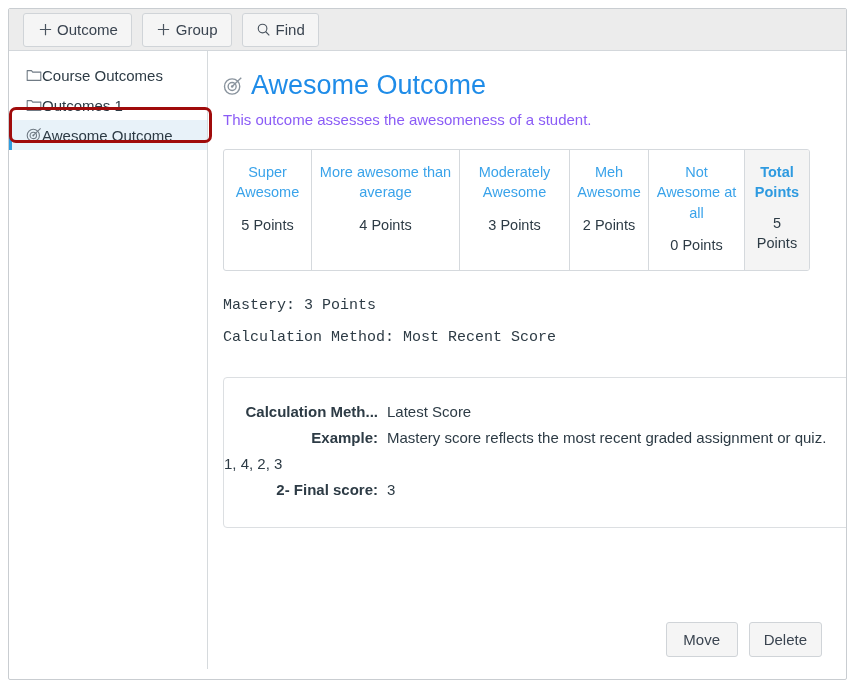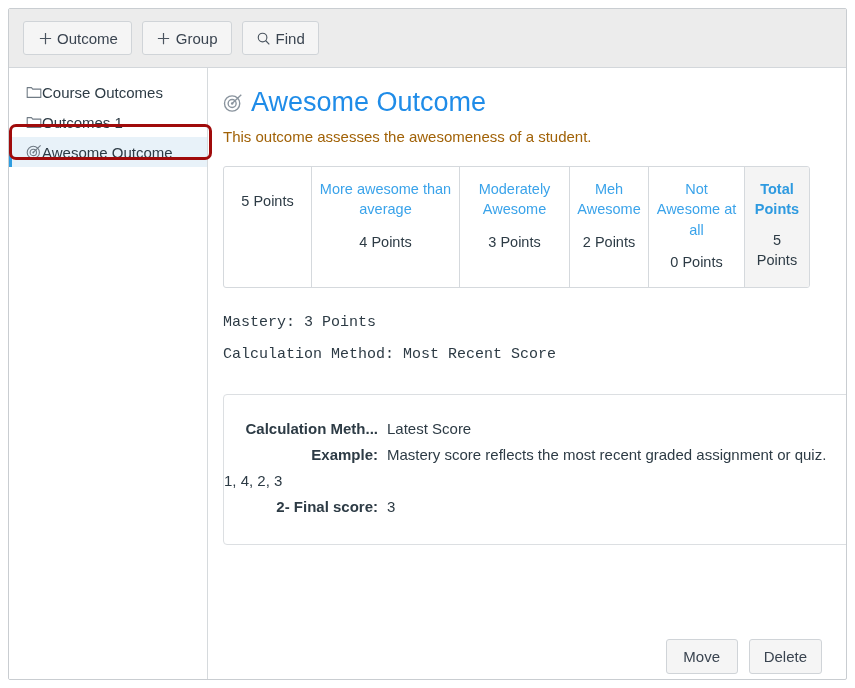--- a/index.html
+++ b/index.html
@@ -20,21 +20,21 @@
     position: absolute;
     left: 8px; top: 8px;
     width: 839px; height: 672px;
     border: 1px solid #c9cdd1;
     background: #ffffff;
     border-radius: 2px;
     overflow: hidden;
   }
   
   .toolbar {
-    height: 59px;
+    height: 42px;
     background: #ececec;
     border-bottom: 1px solid #d3d7db;
     display: flex;
     align-items: center;
     padding-left: 14px;
     gap: 10px;
   }
   .tb-btn {
     height: 34px;
     background: #f5f5f5;
@@ -123,21 +123,21 @@
     justify-content: center;
   }
   .title-text {
     font-size: 27px;
     color: #1f8ce8;
     font-weight: normal;
     line-height: 1.1;
   }
   .desc {
     font-size: 15px;
-    color: #a16207;
+    color: #8b5cf6;
     margin-bottom: 21px;
   }
   
   .ratings {
     border: 1px solid #d5d9dd;
     border-radius: 3px;
     display: flex;
     width: 587px;
     height: 122px;
     overflow: hidden;
@@ -315,20 +315,21 @@
               <path d="M7.3 8.4 L14.6 1.4" stroke="currentColor" stroke-width="1.1" fill="none"></path>
             </svg>
           </span>
           <span class="title-text">Awesome Outcome</span>
         </div>
 
         <div class="desc">This outcome assesses the awesomeness of a student.</div>
 
         <div class="ratings">
           <div class="rating rw0">
+            <div class="rname">Super Awesome</div>
             <div class="rpts">5 Points</div>
           </div>
           <div class="rating rw1">
             <div class="rname">More awesome than average</div>
             <div class="rpts">4 Points</div>
           </div>
           <div class="rating rw2">
             <div class="rname">Moderately Awesome</div>
             <div class="rpts">3 Points</div>
           </div>

